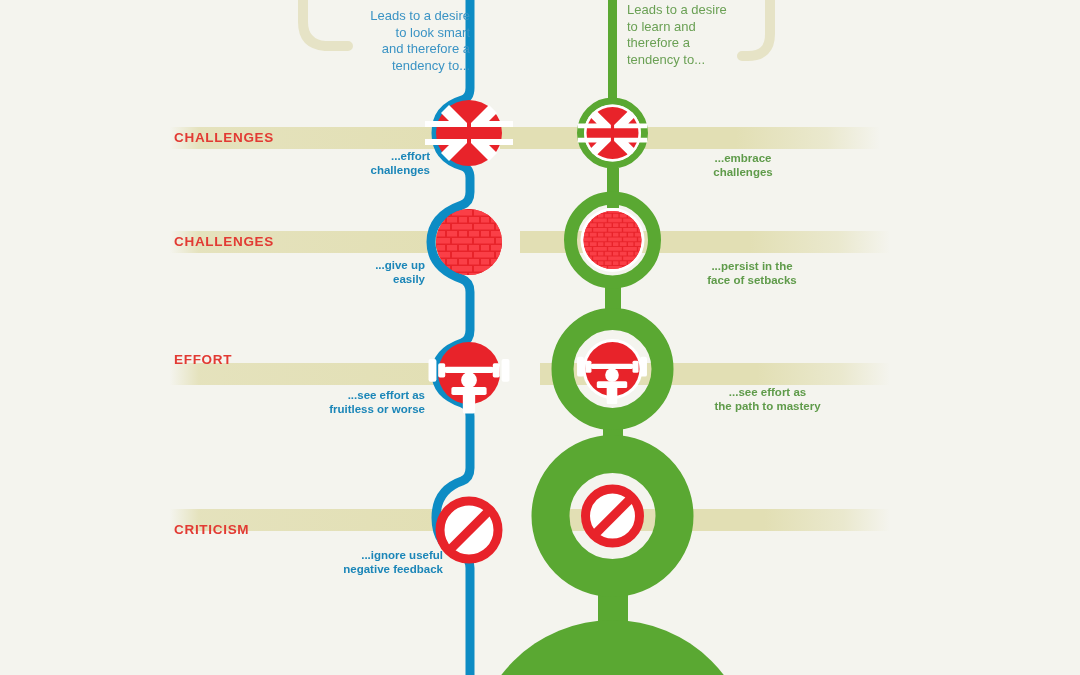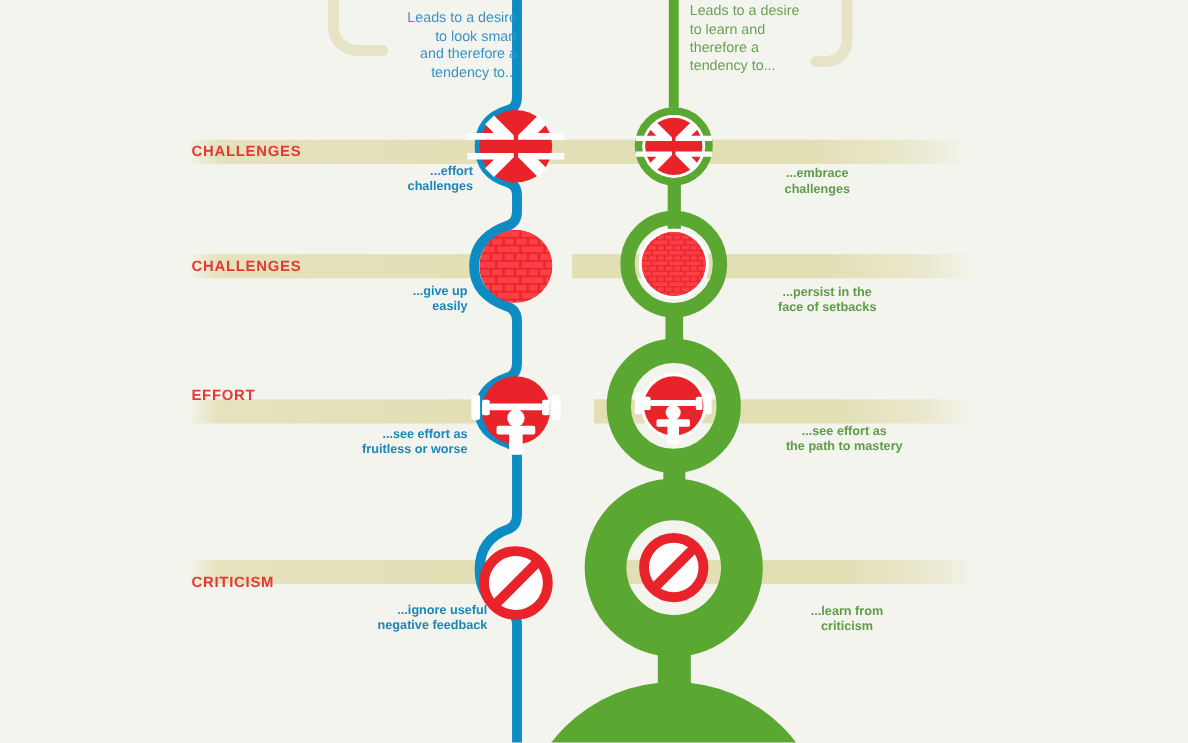--- a/index.html
+++ b/index.html
@@ -242,16 +242,14 @@
 fruitless or worse</div>
   <div class="cap left" style="left:293px;top:549px;width:150px;">...ignore useful
 negative feedback</div>
 
   <div class="cap right" style="left:668px;top:152px;width:150px;">...embrace
 challenges</div>
   <div class="cap right" style="left:672px;top:260px;width:160px;">...persist in the
 face of setbacks</div>
   <div class="cap right" style="left:680px;top:386px;width:175px;">...see effort as
 the path to mastery</div>
-  <div class="cap right" style="left:690px;top:550px;width:160px;">...learn from
-criticism</div>
 
 </div>
 
 </body></html>

